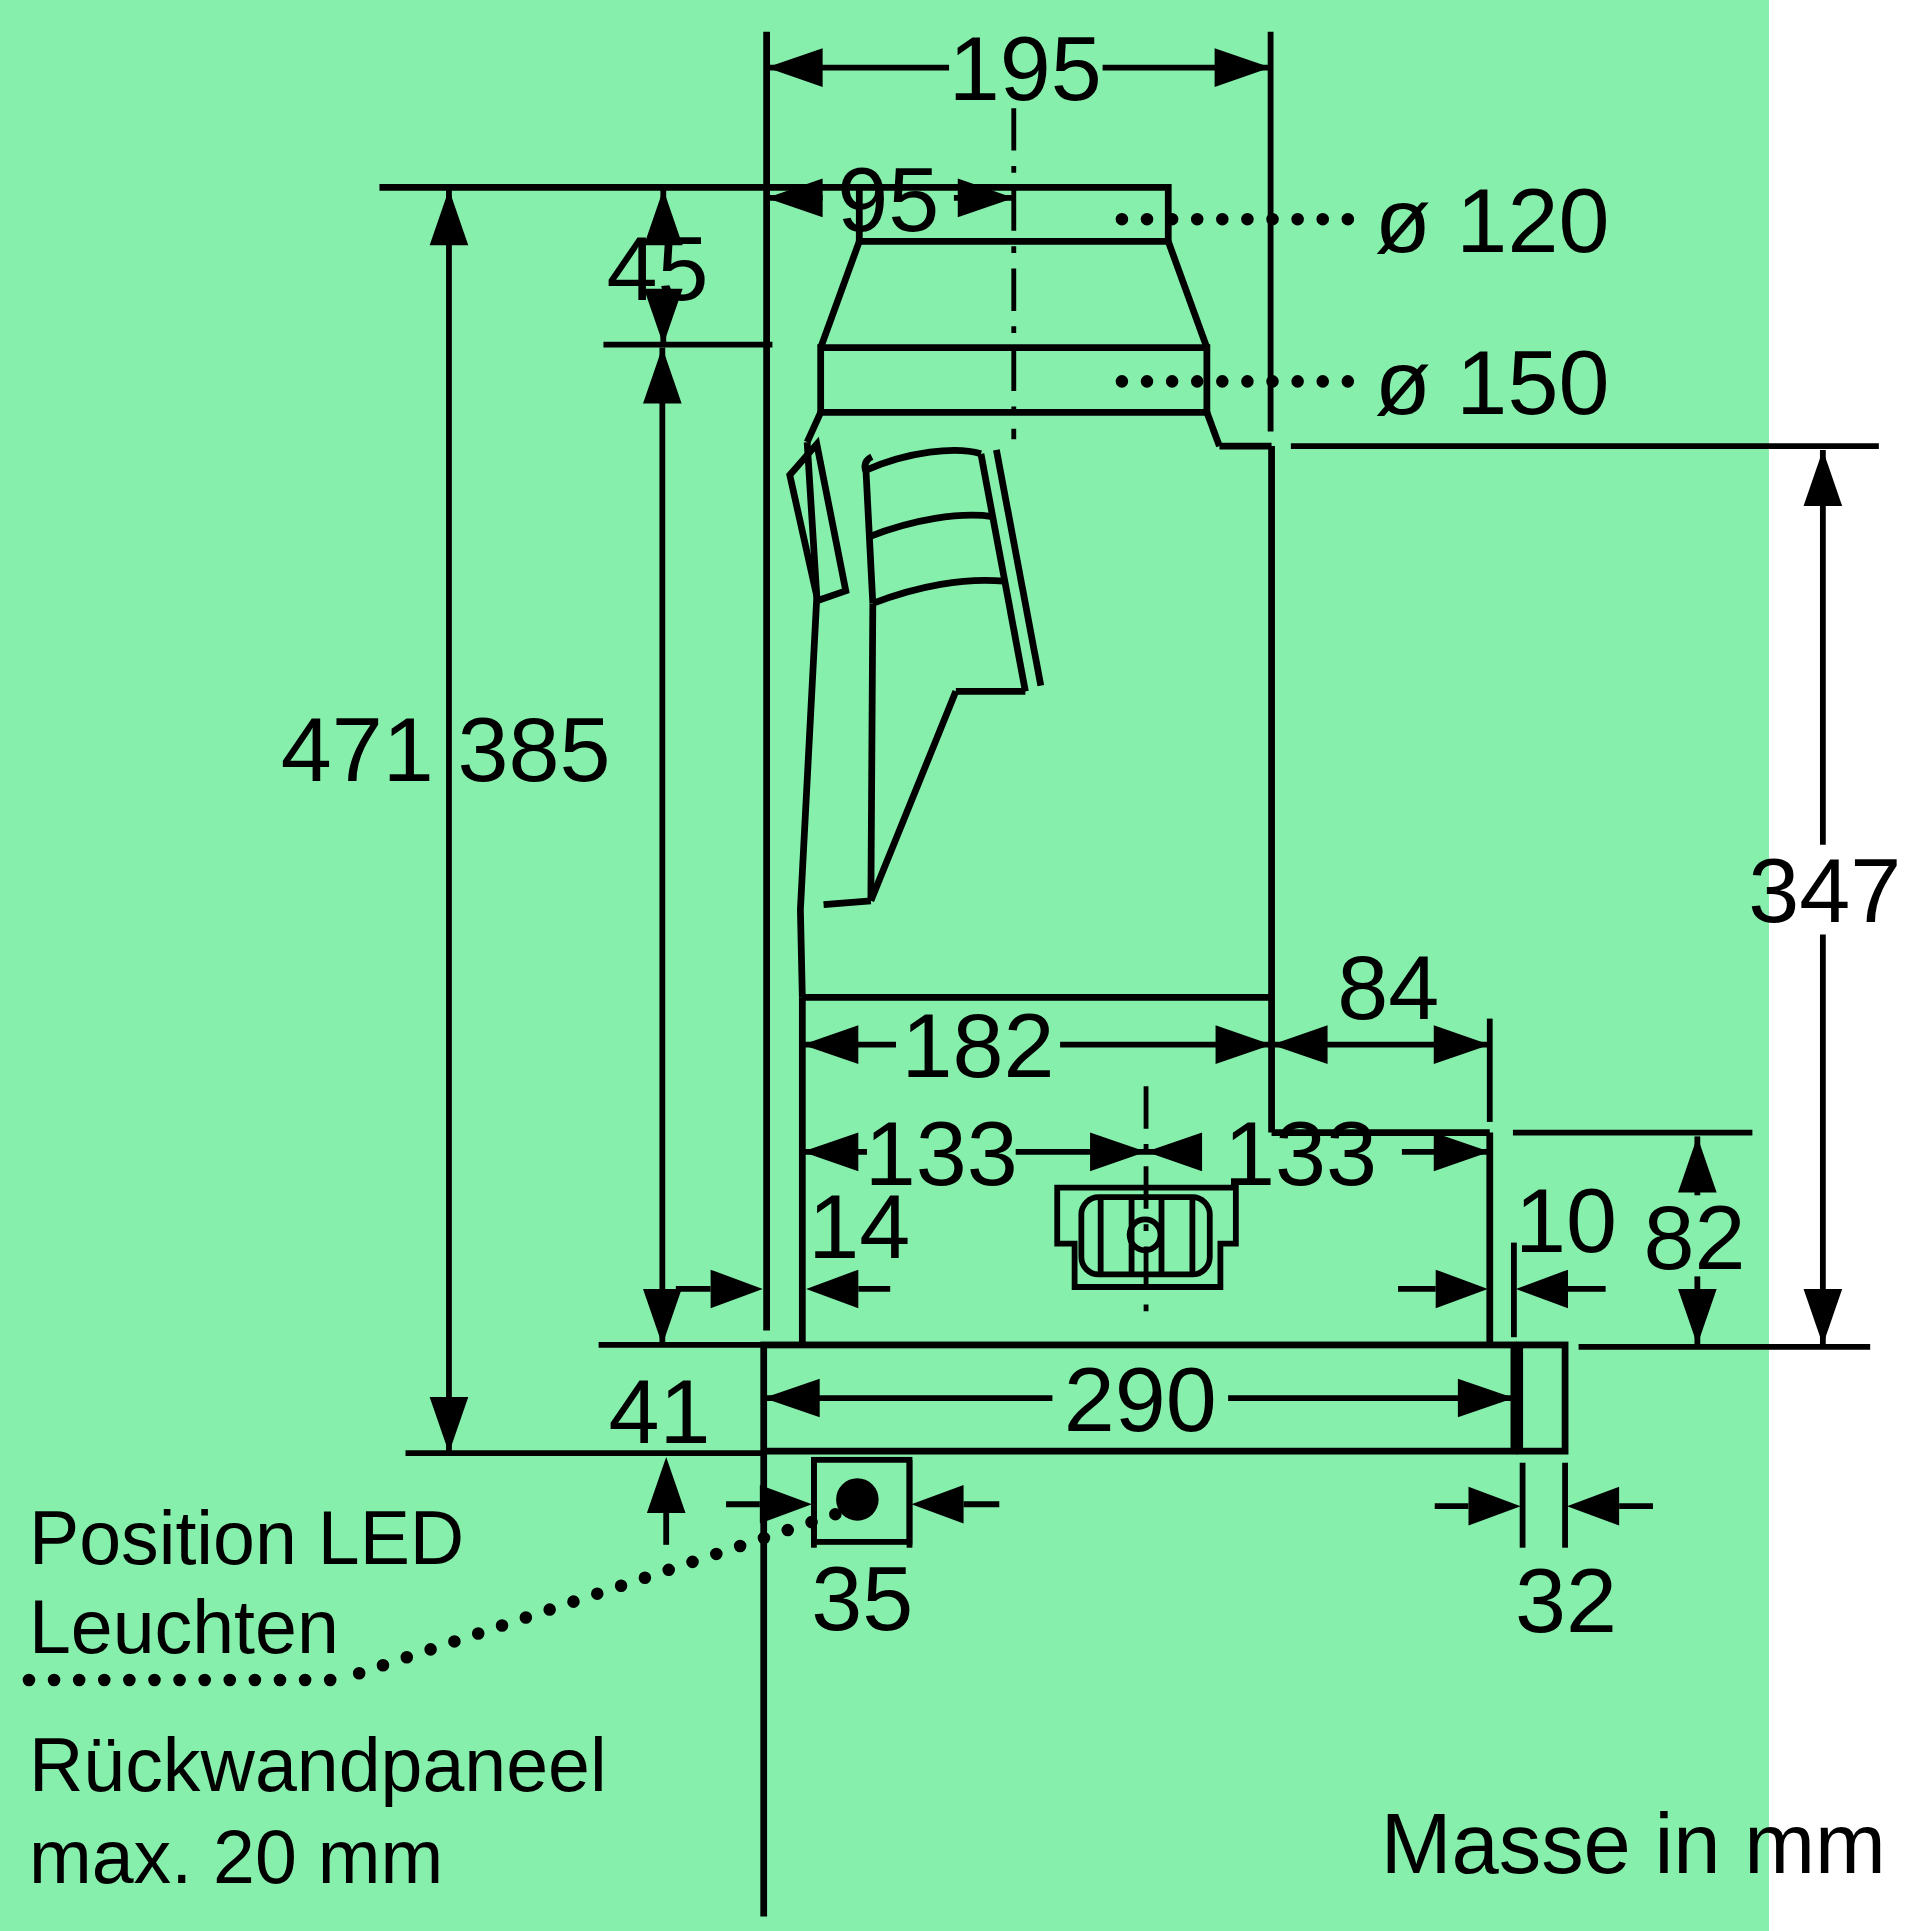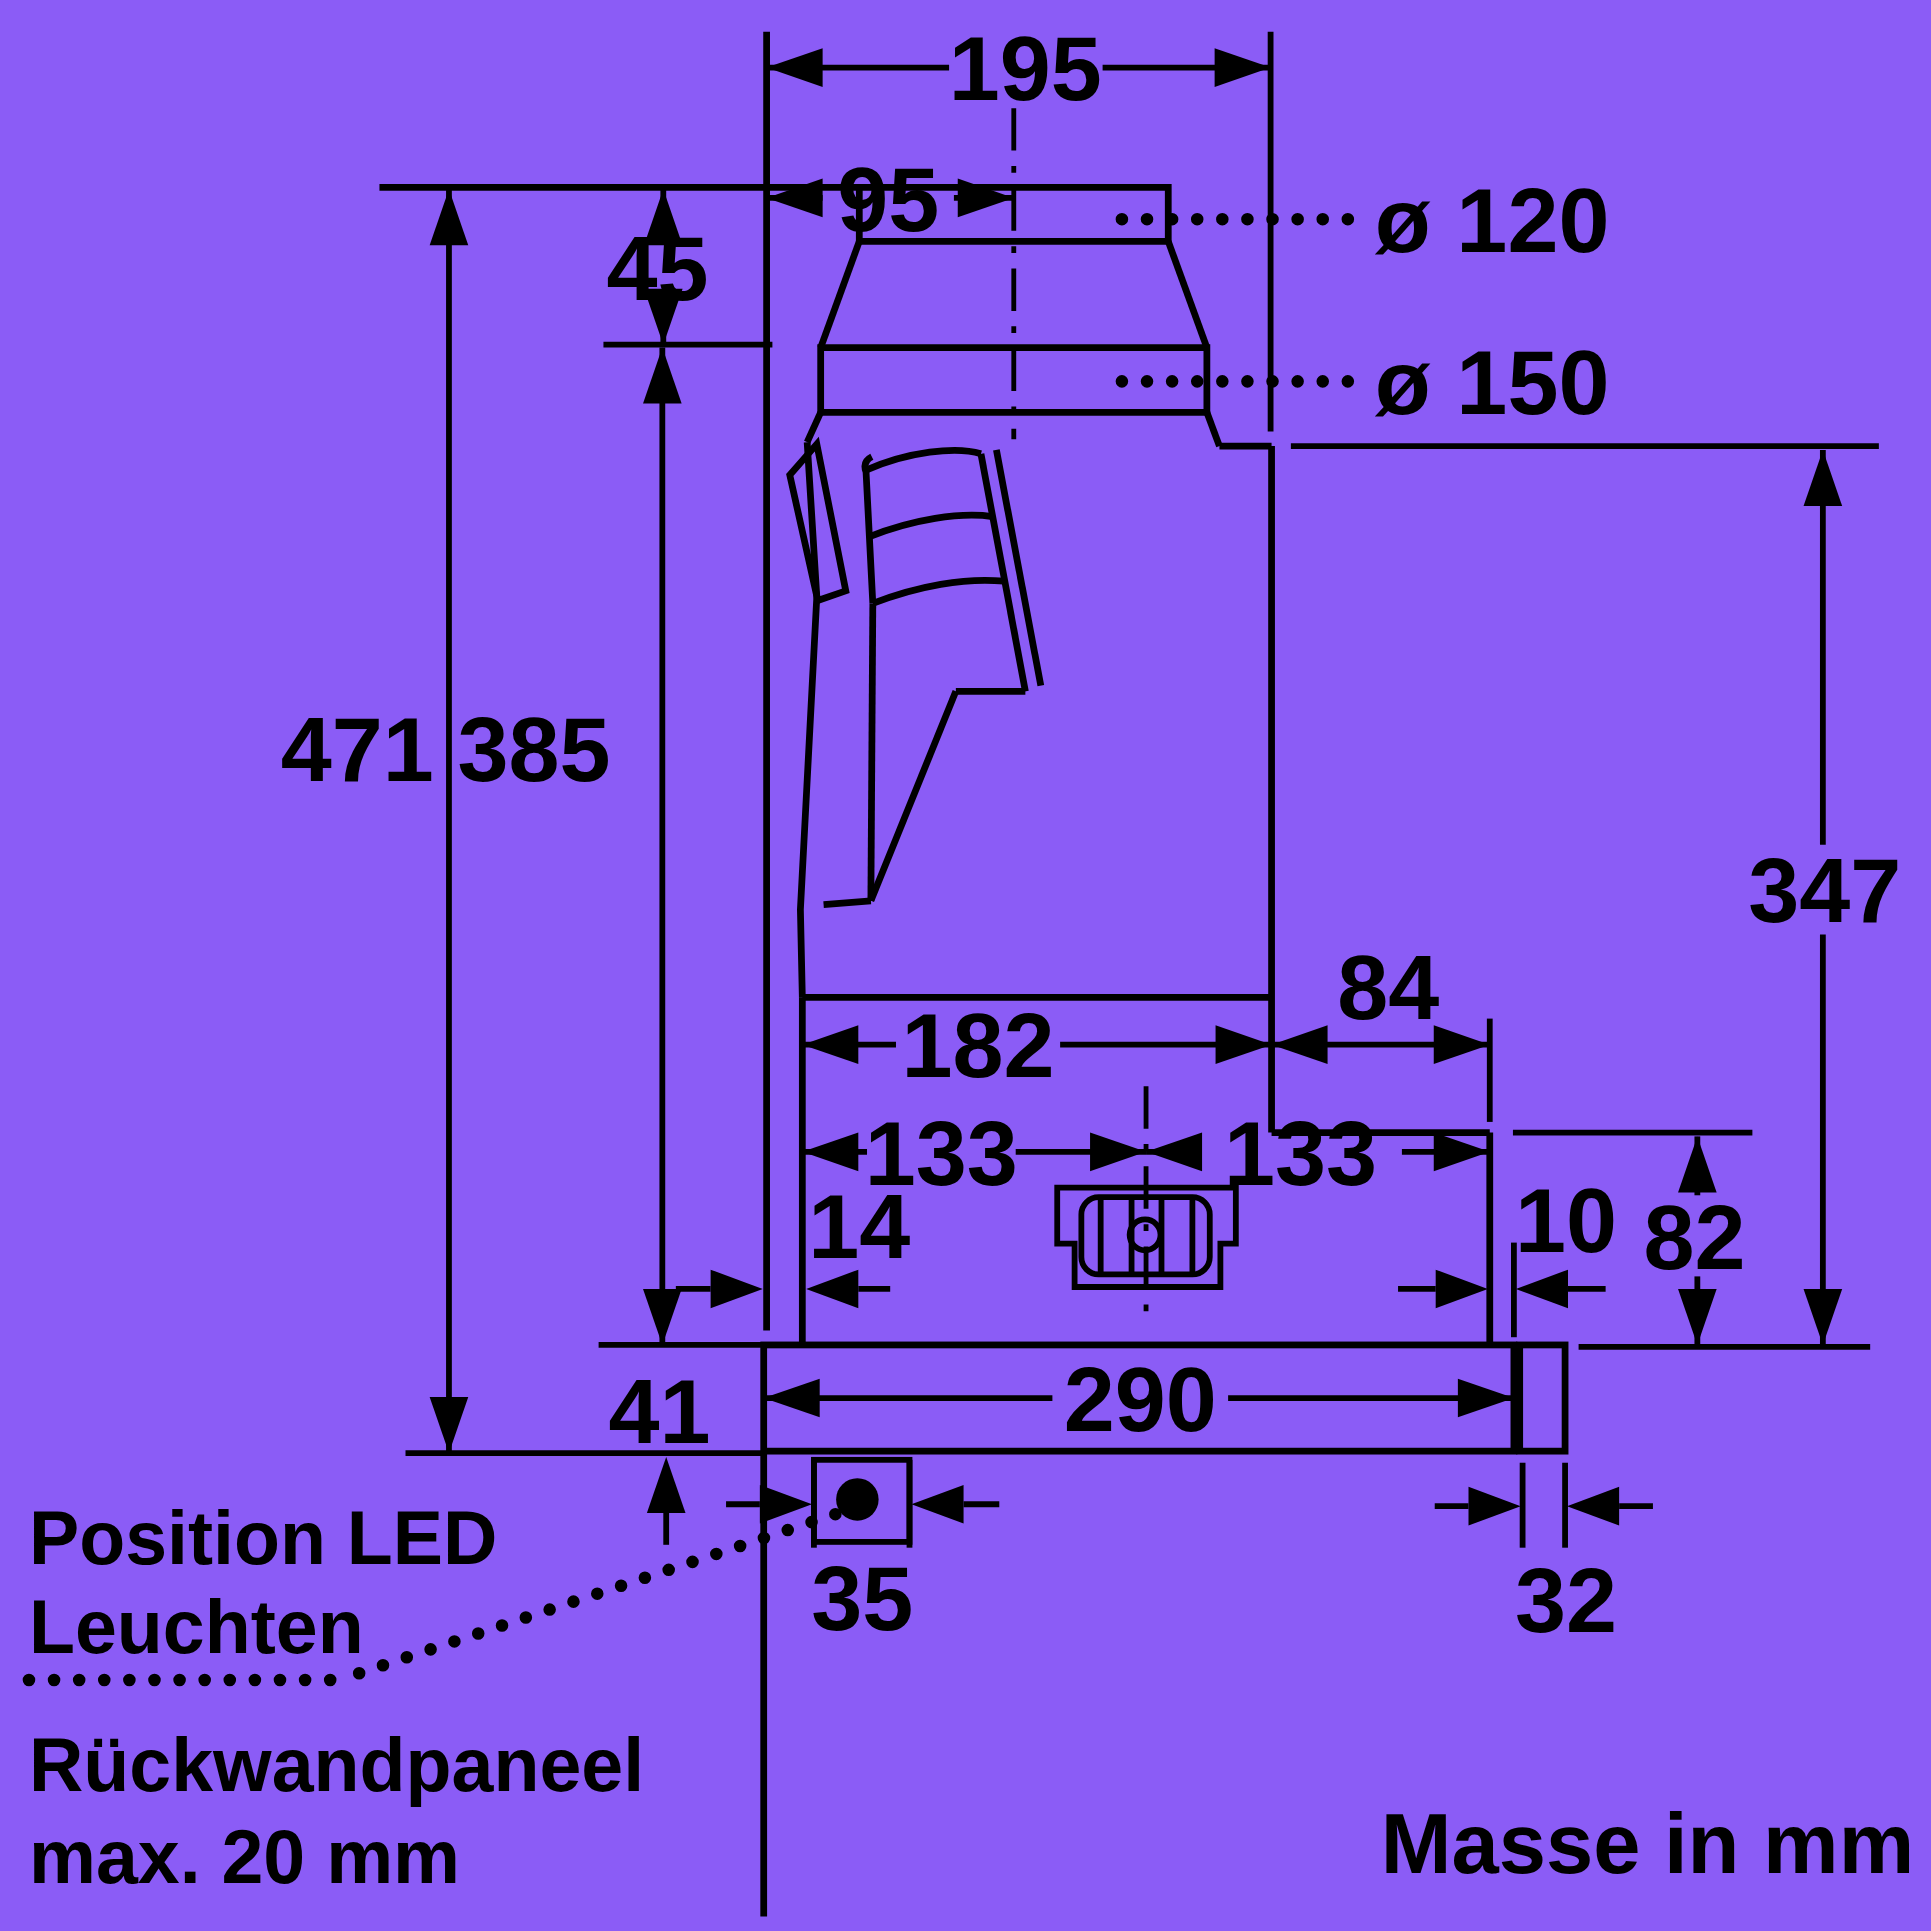--- a/index.html
+++ b/index.html
@@ -1,16 +1,16 @@
 <!DOCTYPE html>
 <html><head>
 <meta charset="utf-8">
 <style>
   html,body{margin:0;padding:0;background:#ffffff;}
-  .stage{width:1931px;height:1931px;background:#8b5cf6;position:relative;font-weight:bold;}
+  .stage{width:1769px;height:1931px;background:#86efac;position:relative;}
   svg{display:block;}
   .ol{stroke:#000;stroke-width:7;fill:none;stroke-linecap:butt;stroke-linejoin:miter;}
   .ol2{stroke:#000;stroke-width:6;fill:none;}
   .dim{stroke:#000;stroke-width:6;fill:none;}
   .ext{stroke:#000;stroke-width:6;fill:none;}
   .arr{fill:#000;stroke:none;}
   .dots{stroke:#000;stroke-width:13;stroke-linecap:round;stroke-dasharray:0 26;fill:none;}
   .cl{stroke:#000;stroke-width:5;stroke-dasharray:44 16 7 16;fill:none;}
   text{font-family:"Liberation Sans",sans-serif;fill:#000;}
   .t95{font-size:95px;}

